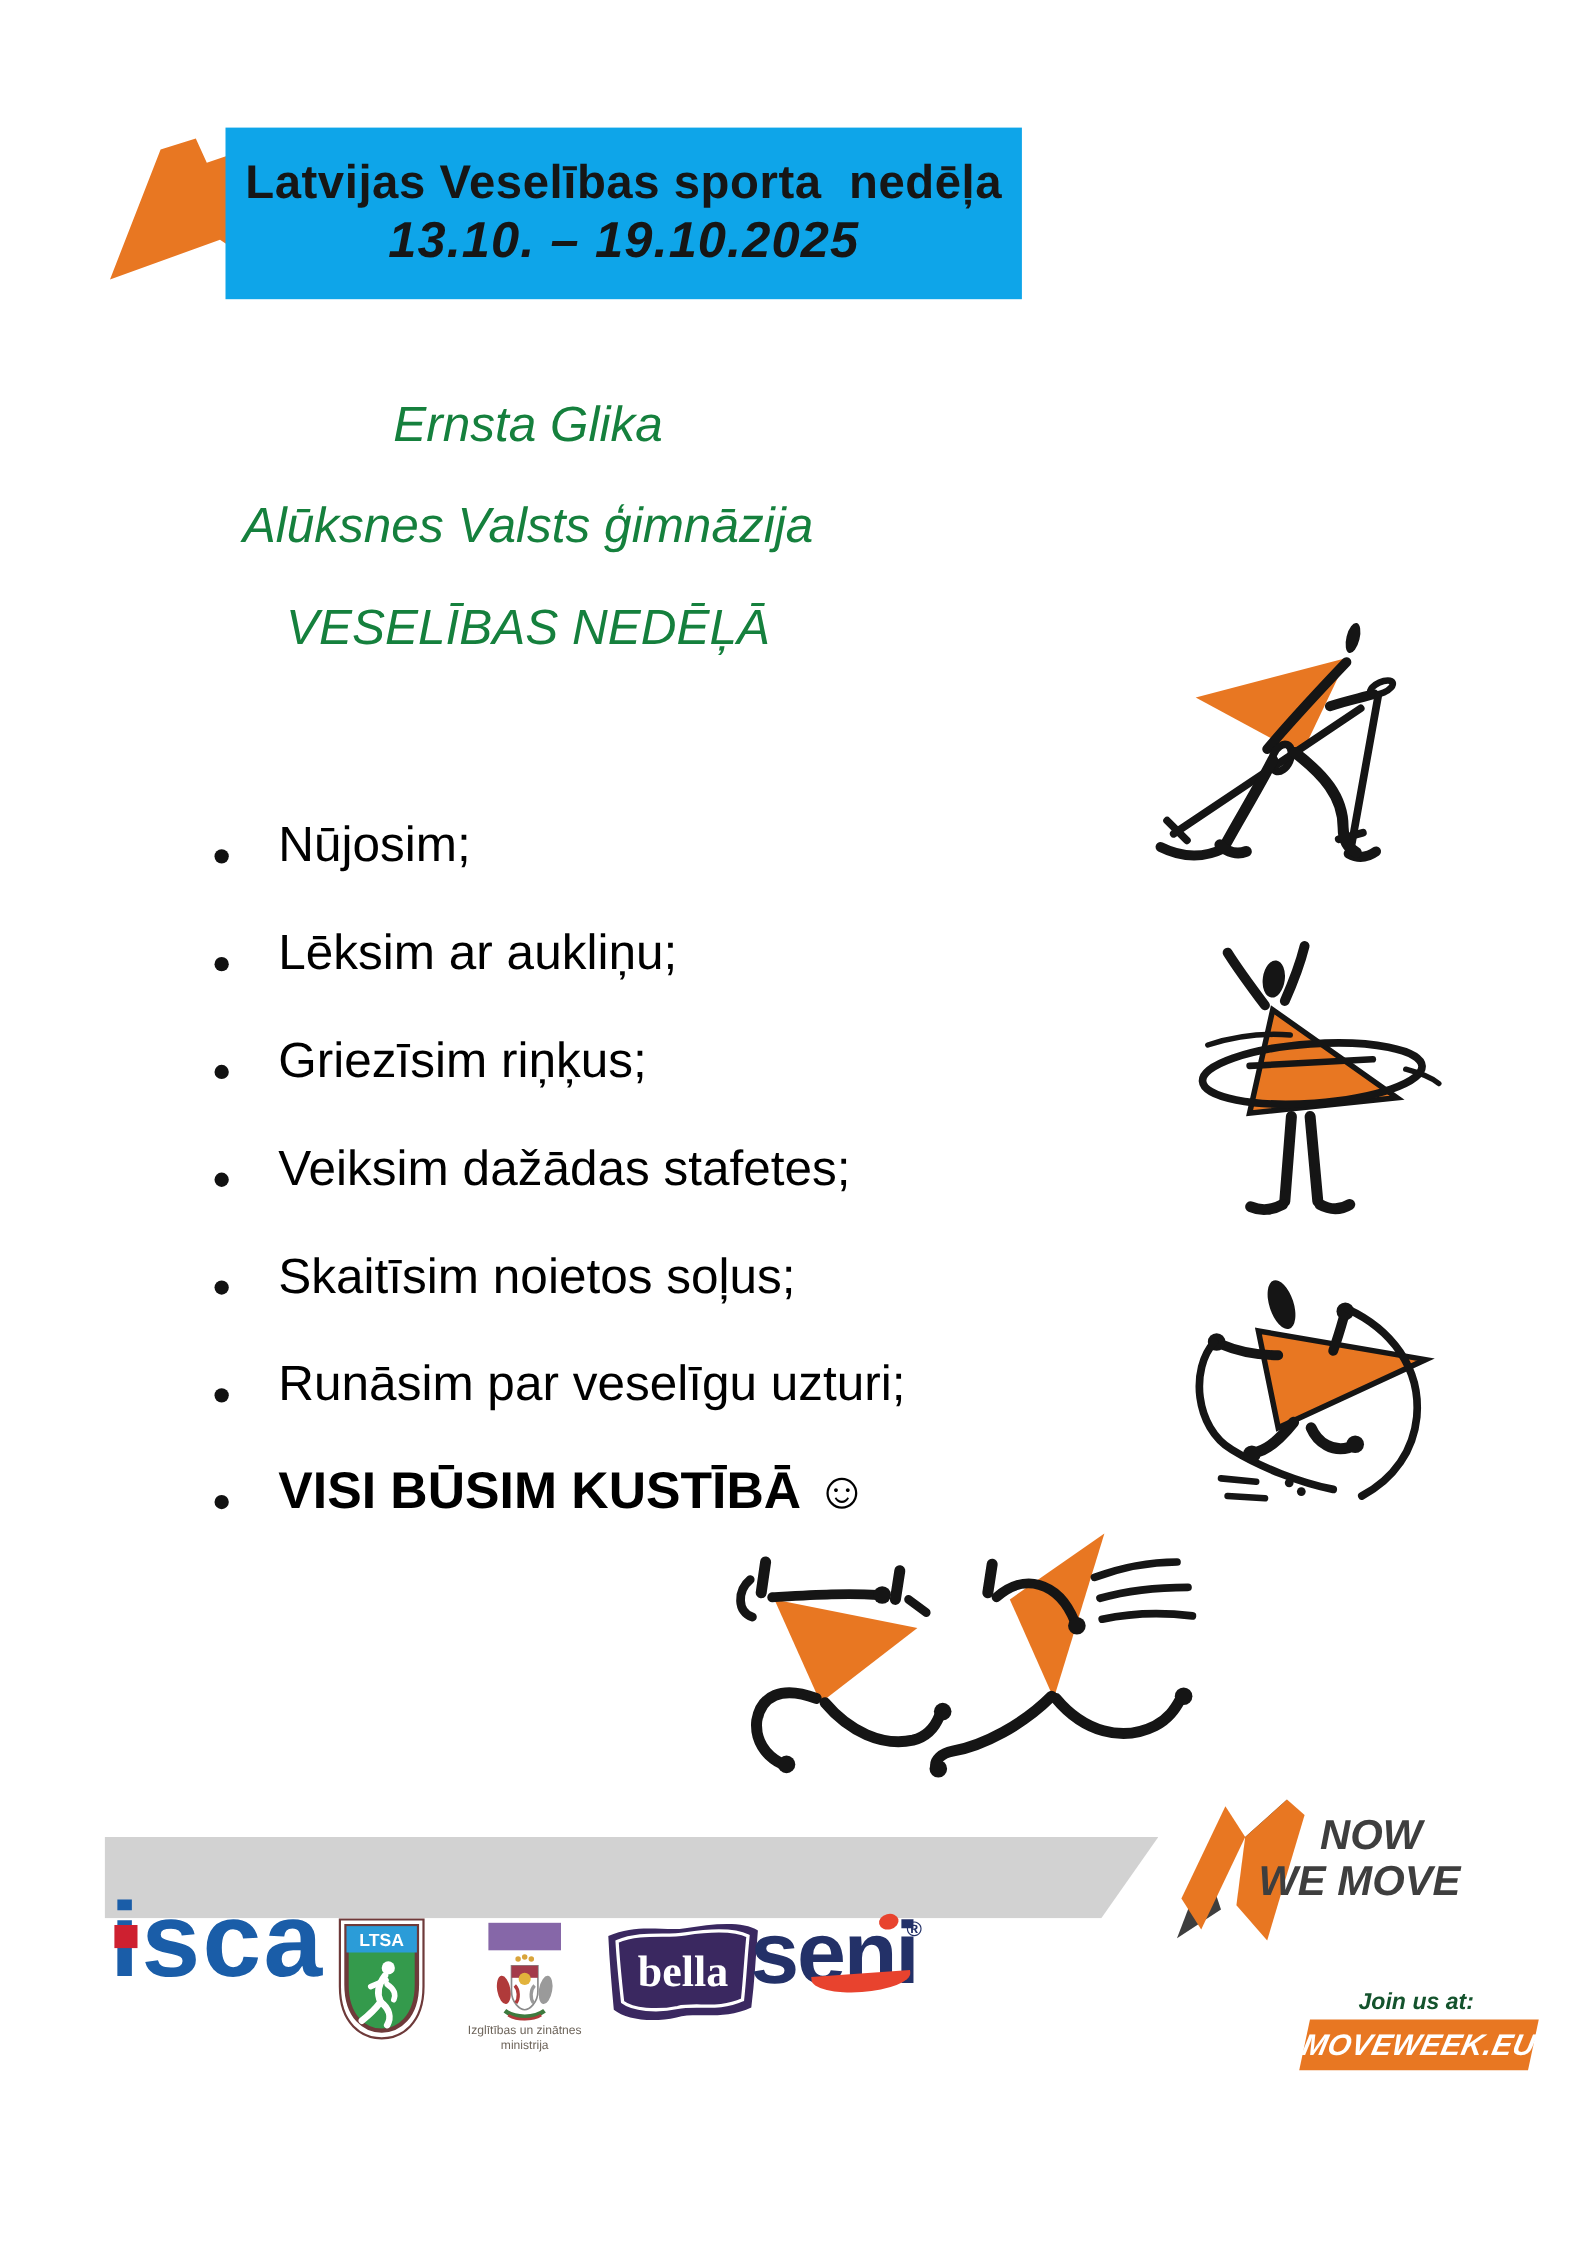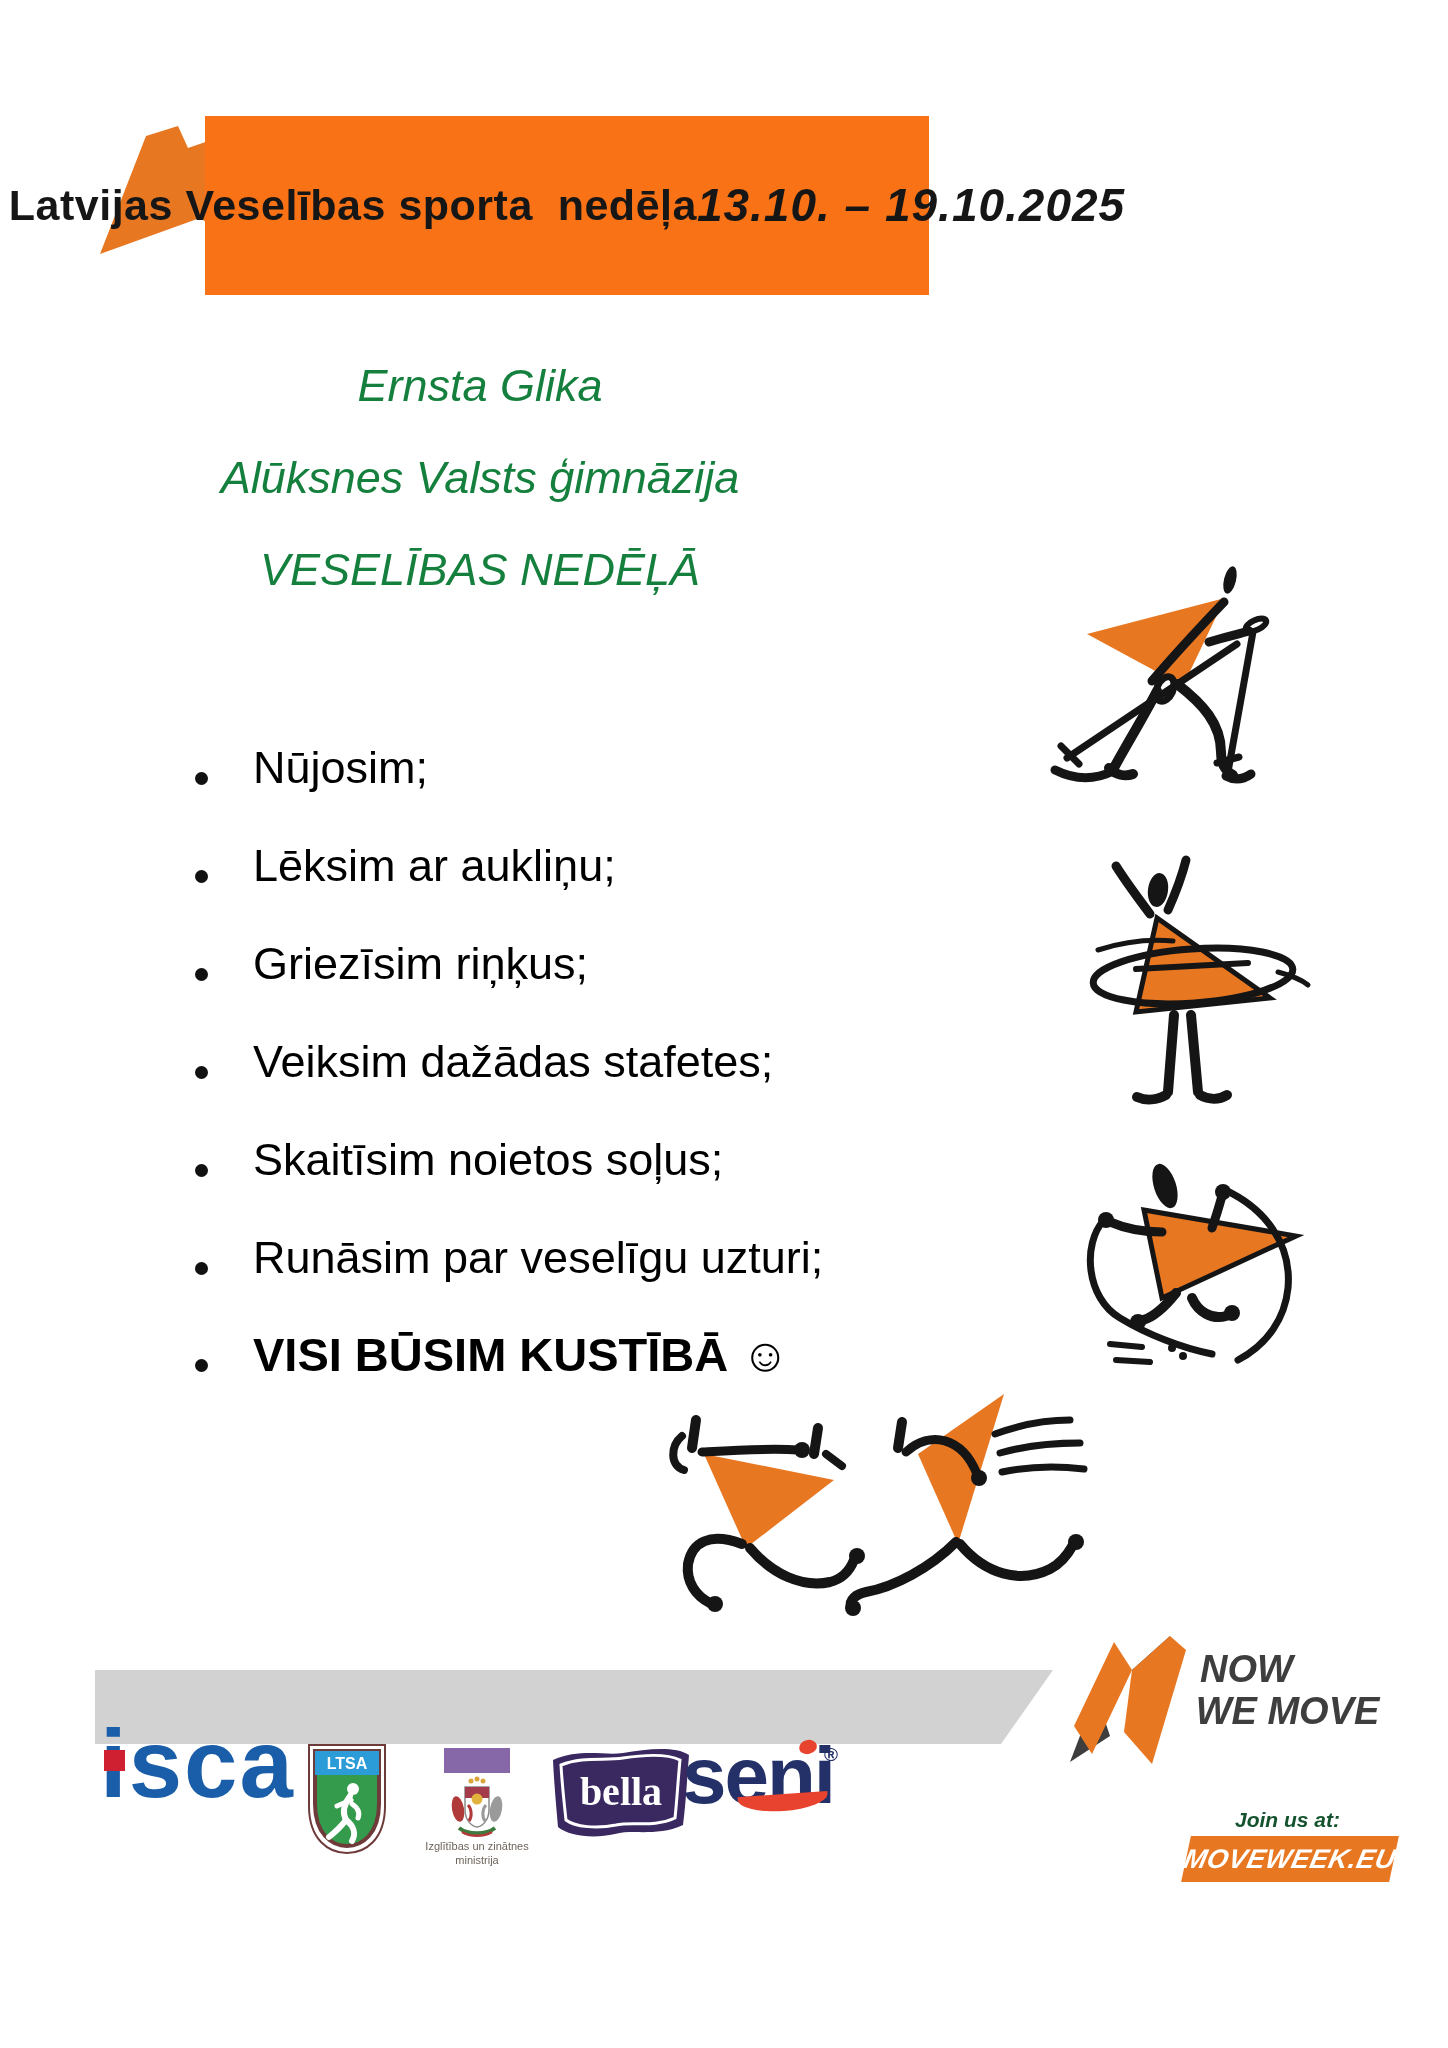--- a/index.html
+++ b/index.html
@@ -1,21 +1,21 @@
 <!DOCTYPE html>
 <html><head>
 <meta charset="utf-8">
 <style>
   html,body{margin:0;padding:0;}
   body{background:#ffffff;font-family:"Liberation Sans",sans-serif;}
   .page{position:relative;width:1448px;height:2048px;background:#ffffff;overflow:hidden;}
 
   
-  .banner{position:absolute;left:205px;top:116px;width:724px;height:179px;background:#f97316;
-          display:flex;flex-direction:row;justify-content:center;align-items:center;}
+  .banner{position:absolute;left:205px;top:116px;width:724px;height:156px;background:#0ea5e9;
+          display:flex;flex-direction:column;justify-content:center;align-items:center;}
   .banner-line{white-space:pre;color:#161616;font-weight:700;line-height:1.16;}
   .banner-title{font-size:43px;letter-spacing:0.5px;}
   .banner-dates{font-size:46px;letter-spacing:1px;font-style:italic;}
   .hdr-arrow{position:absolute;left:88px;top:98px;width:190px;height:170px;}
 
   
   .intro{position:absolute;left:105px;top:340px;width:750px;text-align:center;}
   .intro-line{height:92px;line-height:92px;font-weight:400;font-style:italic;font-size:45px;color:#15803d;}
 
   
@@ -28,21 +28,21 @@
   .illus{position:absolute;}
   .ink{stroke:#151515;stroke-linecap:round;stroke-linejoin:round;fill:none;}
 
   
   .gray-bar{position:absolute;left:95px;top:1670px;width:958px;height:74px;background:#D2D2D2;
             clip-path:polygon(0 0,100% 0,calc(100% - 52px) 100%,0 100%);}
 
   .nwm-arrow{position:absolute;left:1068px;top:1630px;width:120px;height:140px;}
   .nwm-now{position:absolute;left:1139px;top:1650px;width:215px;text-align:center;
            font-size:38px;font-weight:800;font-style:italic;color:#3E3E3E;line-height:1.05;}
-  .nwm-wemove{position:absolute;left:1180px;top:1692px;width:215px;text-align:center;
+  .nwm-wemove{position:absolute;left:1144px;top:1692px;width:215px;text-align:left;
            font-size:38px;font-weight:800;font-style:italic;color:#3E3E3E;line-height:1.05;}
   .nwm-join{position:absolute;left:1180px;top:1808px;width:215px;text-align:center;
            font-size:21px;font-weight:800;font-style:italic;color:#14532d;}
   .nwm-box{position:absolute;left:1186px;top:1836px;width:208px;height:46px;background:#E87722;
            transform:skewX(-12deg);display:flex;align-items:center;justify-content:center;}
   .nwm-box-text{font-size:27px;font-weight:800;font-style:italic;color:#ffffff;letter-spacing:0.5px;}
 
   
   .isca{position:absolute;left:100px;top:1716px;color:#1A5DA8;font-weight:800;font-size:96px;
         letter-spacing:2px;line-height:1;}

